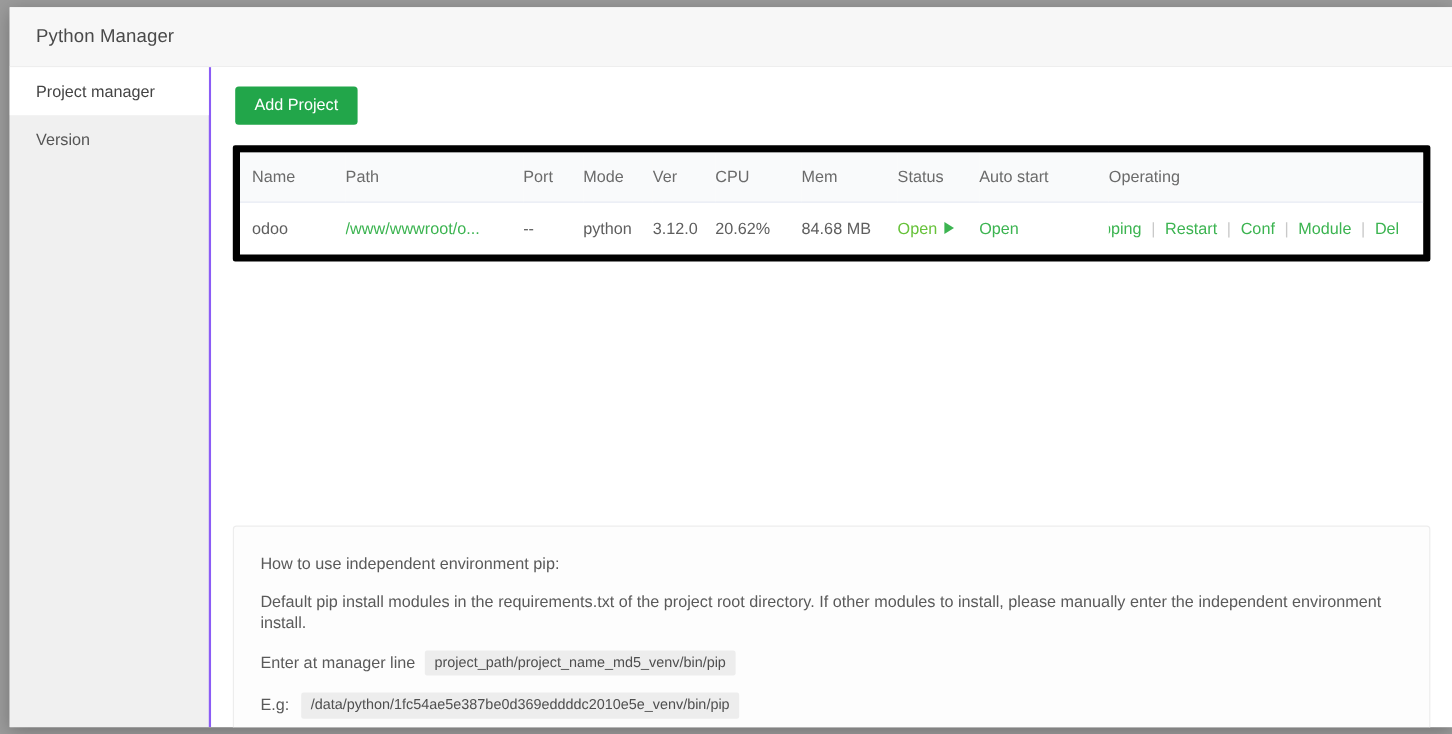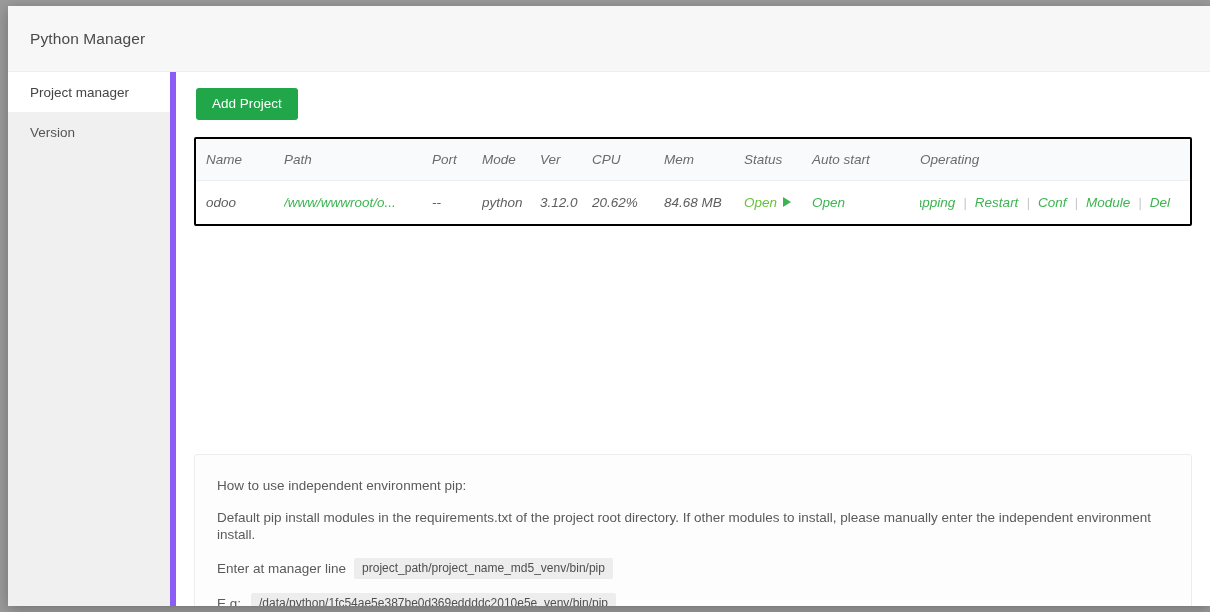--- a/index.html
+++ b/index.html
@@ -48,21 +48,21 @@
     top: 6px;
     width: 1202px;
     height: 600px;
     background: #ffffff;
     box-shadow: 0 3px 14px rgba(0,0,0,.28);
     overflow: hidden;
   }
 
   
   #titlebar {
-    height: 66px;
+    height: 50px;
     background: #f7f7f7;
     border-bottom: 1px solid #eeeeee;
     display: flex;
     align-items: center;
     padding: 0 22px;
     box-sizing: border-box;
   }
   #titlebar .title {
     font-size: 15.5px;
     color: #4a4a4a;
@@ -74,21 +74,21 @@
     display: flex;
     height: 550px;
     align-items: stretch;
   }
 
   
   #sidenav {
     width: 168px;
     min-width: 168px;
     background: #f0f0f0;
-    border-right: 6px solid #8b5cf6;
+    border-right: 2px solid #8b5cf6;
     padding-top: 0;
     box-sizing: border-box;
   }
   .nav-item {
     height: 40px;
     display: flex;
     align-items: center;
     padding-left: 22px;
     font-size: 13.5px;
     color: #555555;
@@ -120,25 +120,24 @@
     font-family: "Liberation Sans", sans-serif;
     padding: 9px 16px;
     cursor: pointer;
     line-height: 1;
     margin-left: 2px;
   }
 
   
   #table-wrap {
     margin-top: 17px;
-    border: 2px solid #000000;
+    border: 6px solid #000000;
     border-radius: 2px;
     overflow: hidden;
     background: #fff;
-    font-style: italic;
   }
   table.proj {
     width: 100%;
     border-collapse: collapse;
     table-layout: fixed;
   }
   table.proj thead th {
     background: #f9fafb;
     color: #6b6b6b;
     font-weight: normal;

